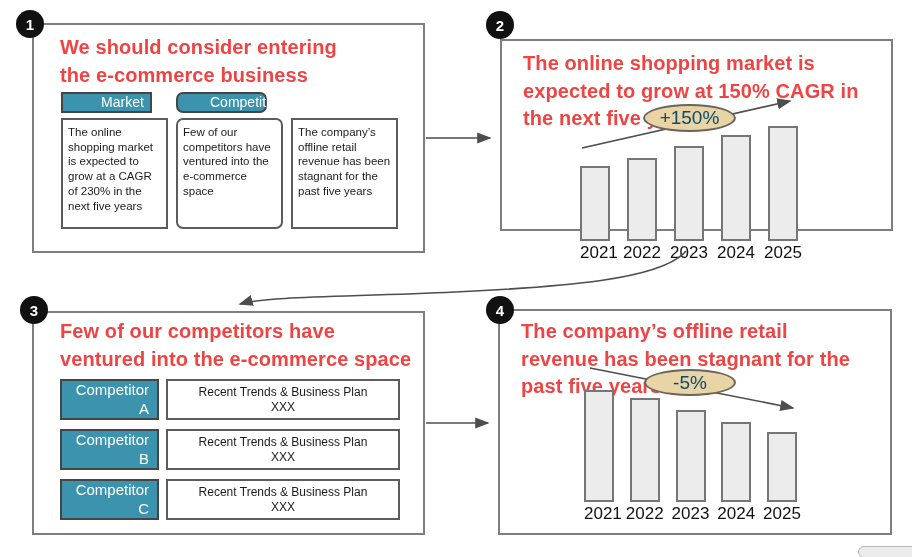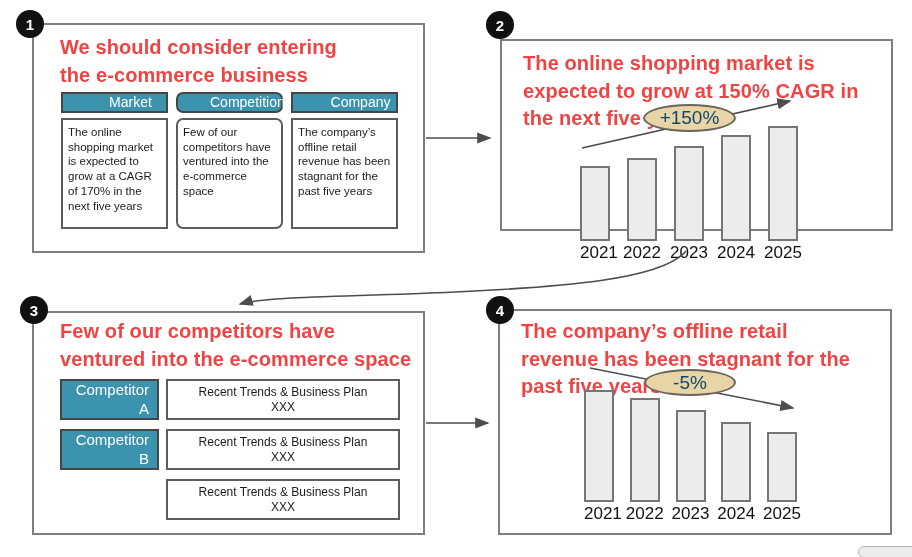--- a/index.html
+++ b/index.html
@@ -37,21 +37,21 @@
     position:absolute; font-weight:bold; font-size:20px; line-height:1.38;
     color:#ef4444; letter-spacing:.1px;
   }
   #panel-1 .panel-title { left:26px; top:9px;  width:300px; }
   #panel-2 .panel-title { left:21px; top:9px;  width:348px; }
   #panel-3 .panel-title { left:26px; top:5px;  width:352px; }
   #panel-4 .panel-title { left:21px; top:7px;  width:348px; }
 
   
   .col-header {
-    position:absolute; top:67px; height:21px; width:107px;
+    position:absolute; top:67px; height:21px; width:91px;
     background:var(--teal); border:2px solid #454545;
     color:#ffffff; font-size:14px; text-align:center; line-height:17px;padding-left:32px;
   }
   .col-body {
     position:absolute; top:93px; height:111px; width:107px;
     background:#ffffff; border:2px solid #5c5c5c;
     font-size:11.5px; line-height:1.28; padding:5px 5px;
   }
   .col-0 { left:27px; }  .col-1 { left:142px;border-radius:7px; }  .col-2 { left:257px; }
 
@@ -109,22 +109,21 @@
 </style>
 </head>
 <body>
 
 <div class="canvas">
 
   <div class="panel" id="panel-1">
     <div class="panel-title">We should consider entering the e-commerce business</div>
     <div class="col-header col-0">Market</div>
     <div class="col-header col-1">Competition</div>
-    <div class="col-header col-2">Company</div>
-    <div class="col-body col-0">The online shopping market is expected to grow at a CAGR of 170% in the next five years</div>
+    <div class="col-body col-0">The online shopping market is expected to grow at a CAGR of 230% in the next five years</div>
     <div class="col-body col-1">Few of our competitors have ventured into the e-commerce space</div>
     <div class="col-body col-2">The company’s offline retail revenue has been stagnant for the past five years</div>
   </div>
 
   <div class="panel" id="panel-2">
     <div class="panel-title">The online shopping market is expected to grow at 150% CAGR in the next five years</div>
     <svg class="trend-svg" width="393" height="228">
       <defs>
         <marker id="arrow-up" markerWidth="10" markerHeight="8" refX="8" refY="3.5" orient="auto">
           <path d="M0,0 L9,3.5 L0,7 Z" fill="#4d4d4d"></path>
@@ -165,20 +164,21 @@
       <span>Recent Trends &amp; Business Plan</span>
       <span>XXX</span>
     </div>
 
     <div class="comp-label row-1">Competitor B</div>
     <div class="plan-box row-1">
       <span>Recent Trends &amp; Business Plan</span>
       <span>XXX</span>
     </div>
 
+    <div class="comp-label row-2">Competitor C</div>
     <div class="plan-box row-2">
       <span>Recent Trends &amp; Business Plan</span>
       <span>XXX</span>
     </div>
   </div>
 
   <div class="panel" id="panel-4">
     <div class="panel-title">The company’s offline retail revenue has been stagnant for the past five years</div>
     <svg class="trend-svg" width="394" height="226">
       <defs>

